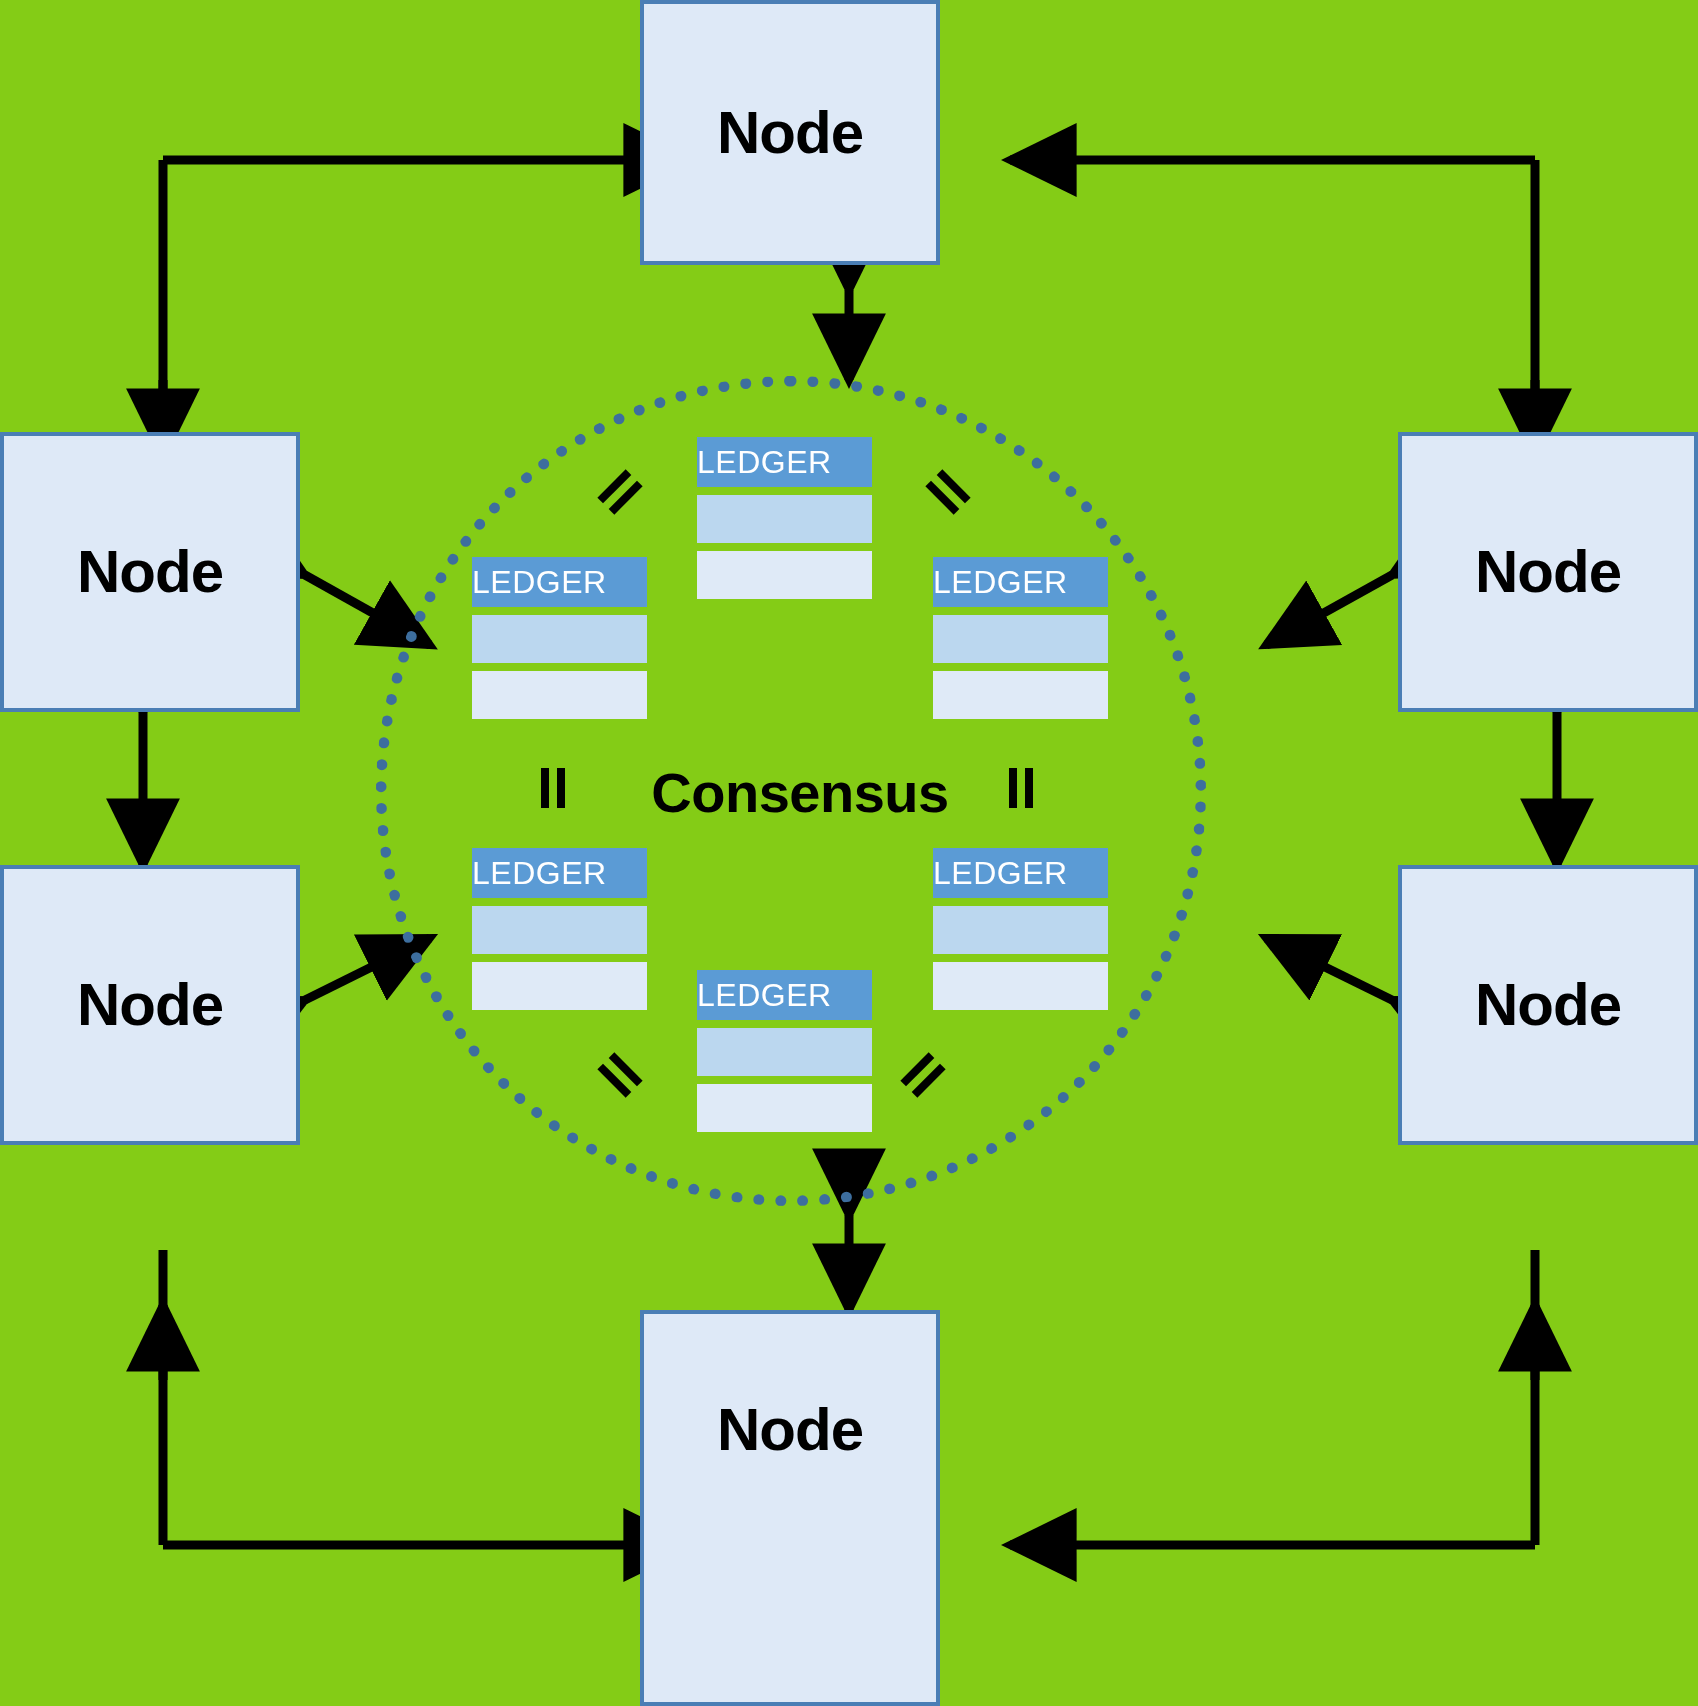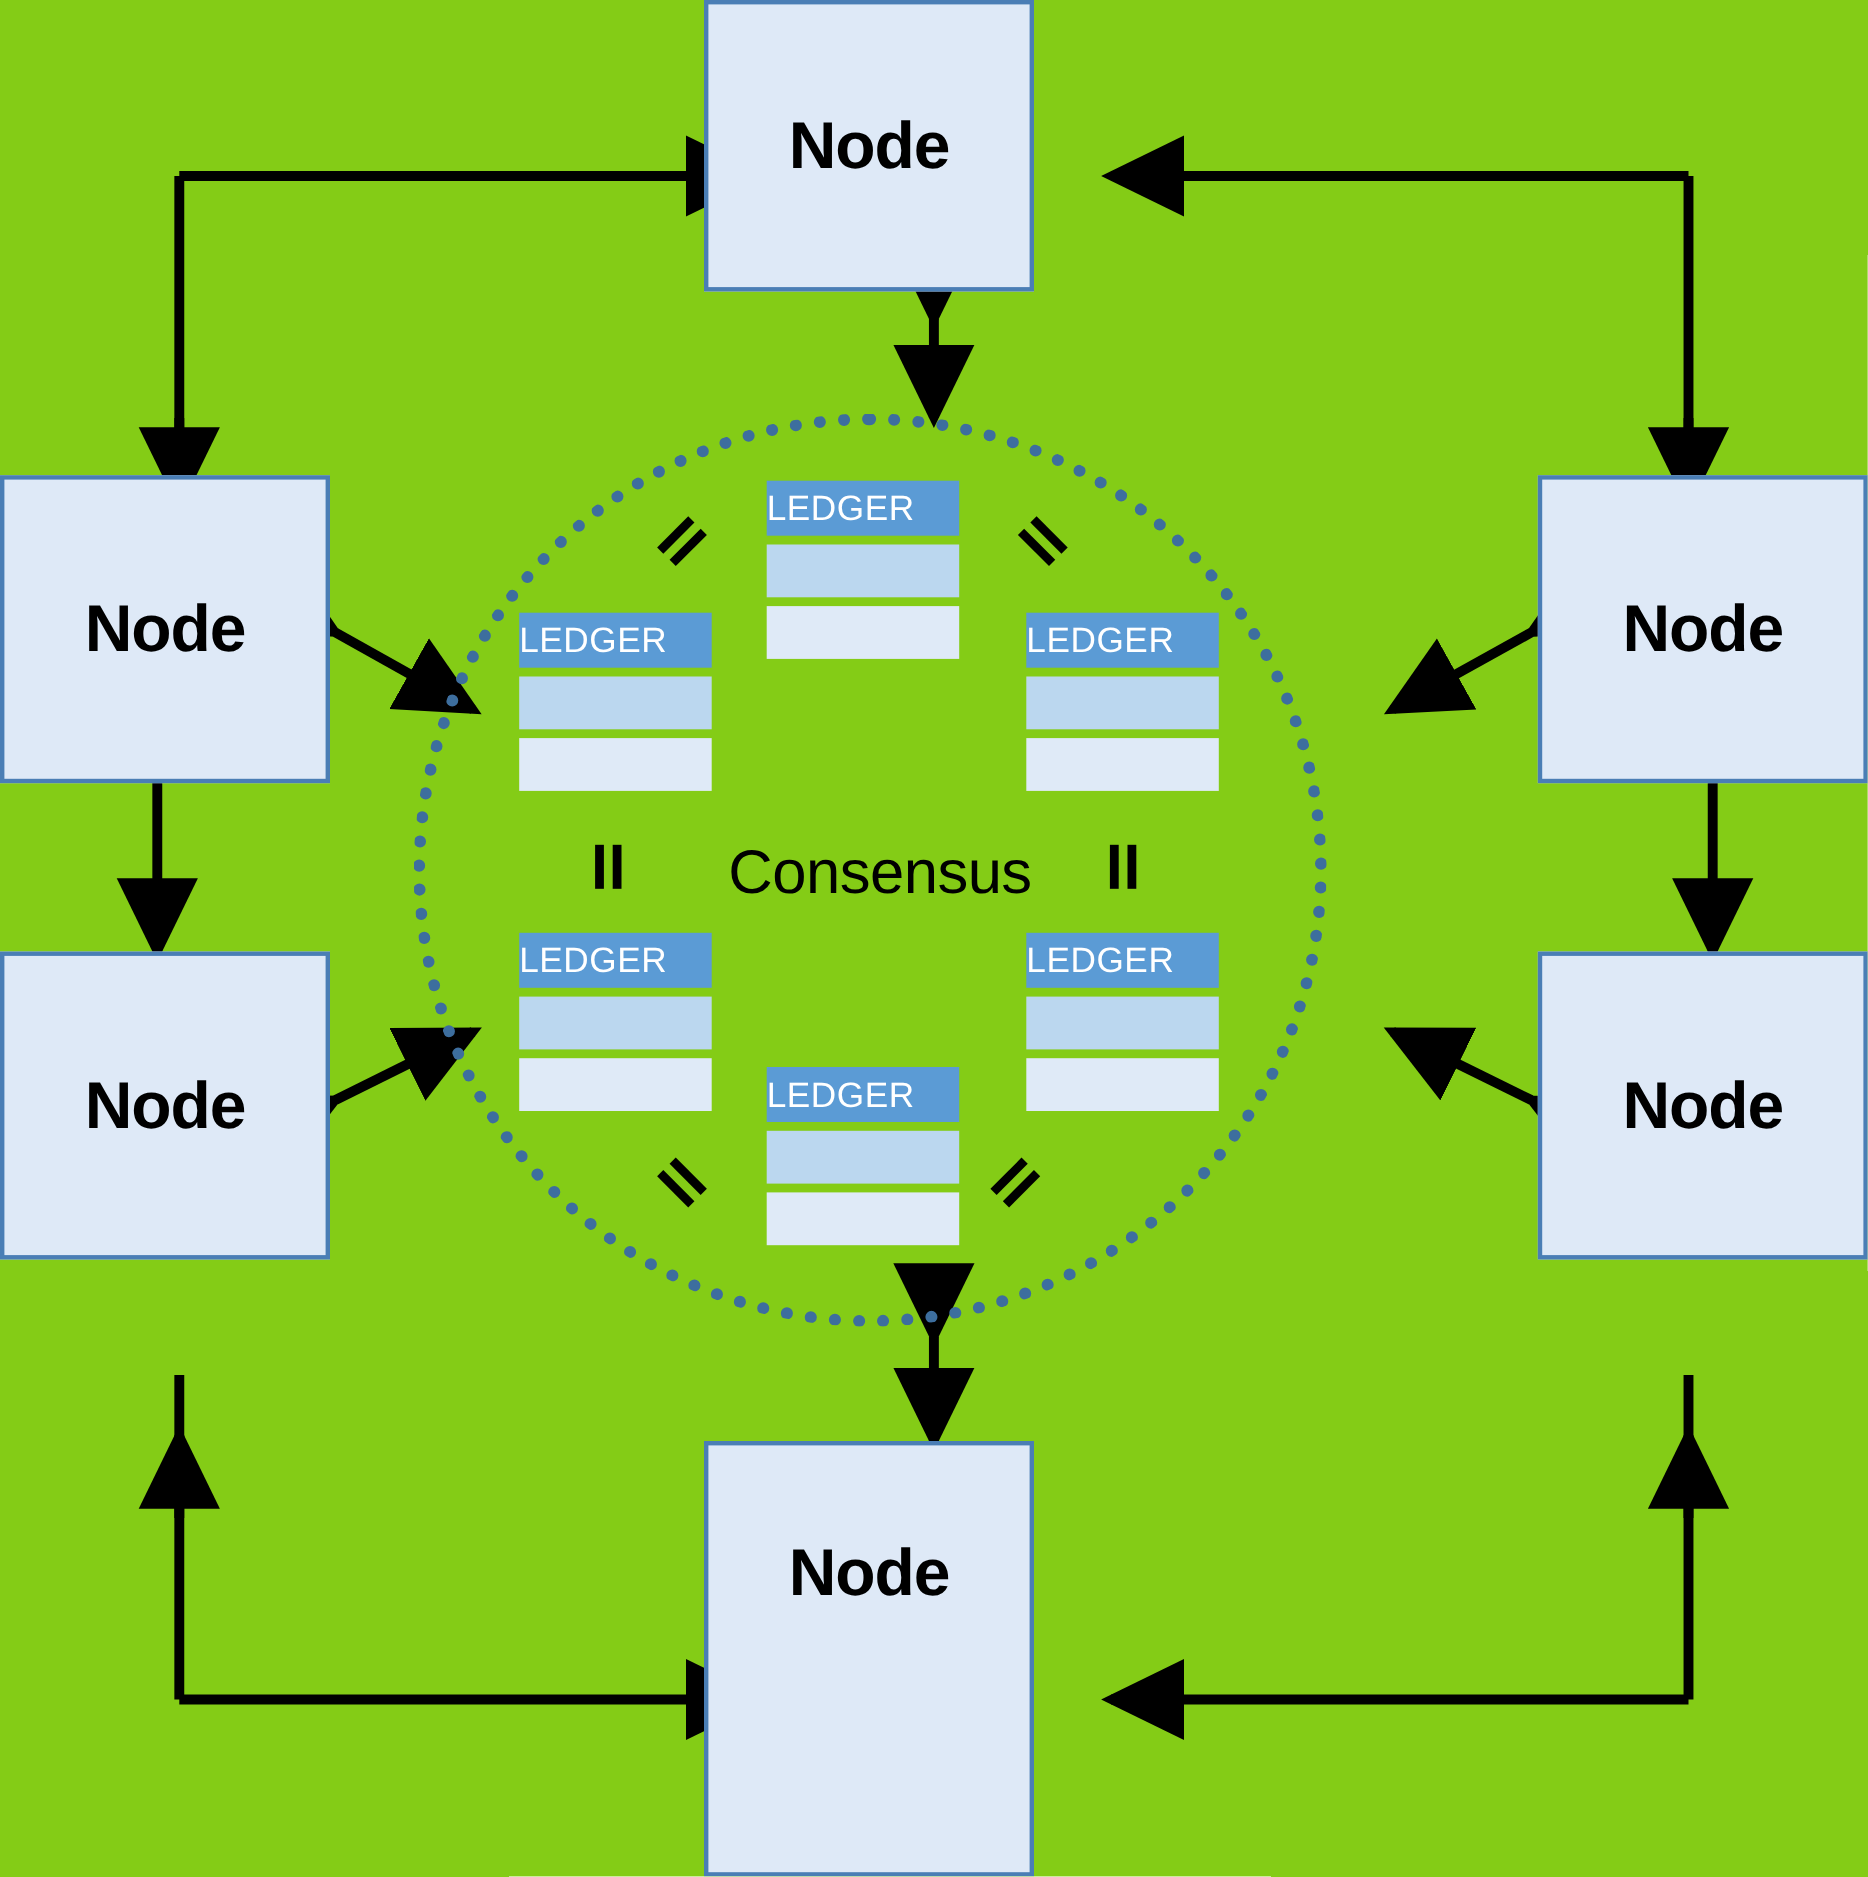--- a/index.html
+++ b/index.html
@@ -55,21 +55,21 @@
     border-radius: 50%;
     box-sizing: border-box;
   }
   .consensus-label {
     position: absolute;
     left: 600px;
     top: 760px;
     width: 400px;
     text-align: center;
     font-size: 56px;
-    font-weight: normal;
+    font-weight: bold;
     color: #000000;
     letter-spacing: -0.5px;
   }
 
   
   .ledger {
     position: absolute;
     width: 175px;
   }
   .ledger-header {

